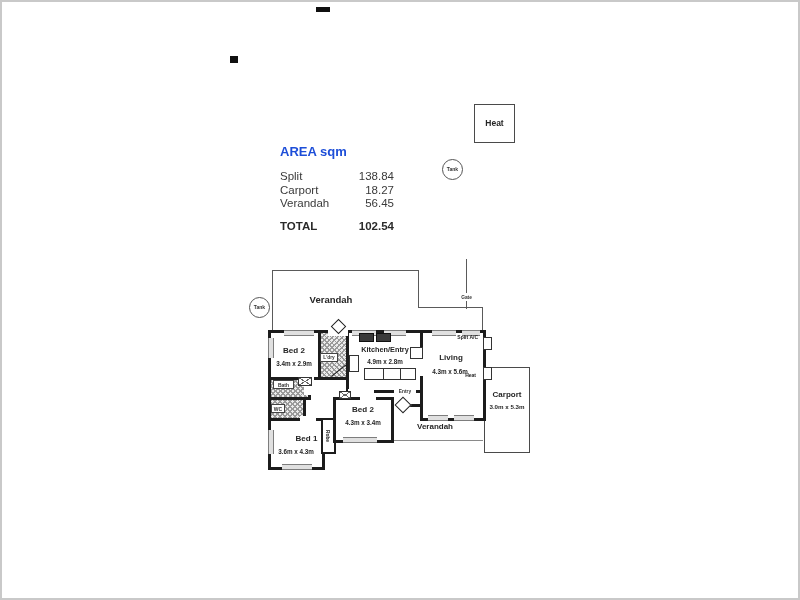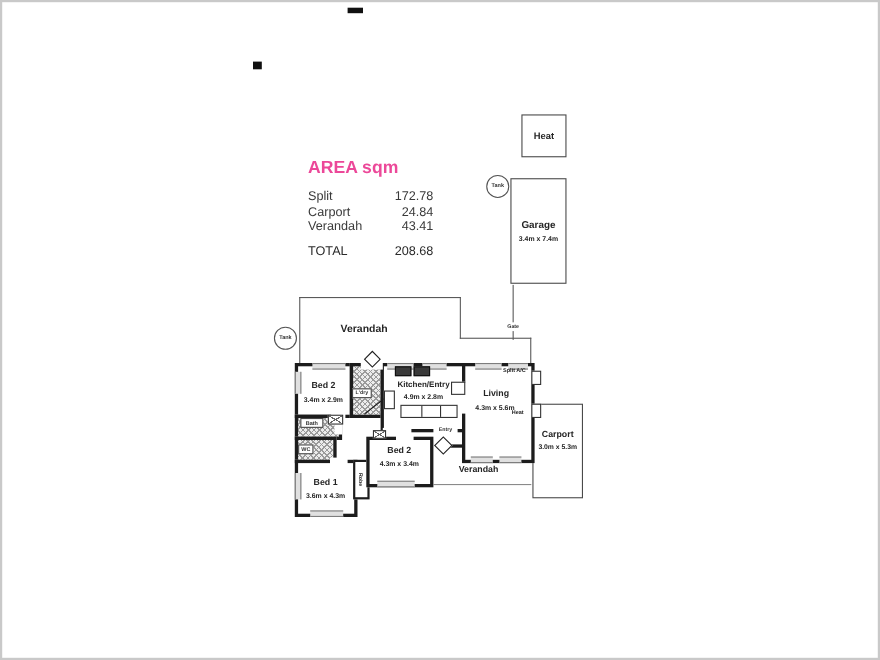--- a/index.html
+++ b/index.html
@@ -5,23 +5,23 @@
   html,body{margin:0;padding:0;background:#fff;}
   .canvas{
     position:relative;width:800px;height:600px;background:#fff;
     border:2px solid #c9c9c9;box-sizing:border-box;overflow:hidden;
     font-family:"Liberation Sans", sans-serif;color:#222;
     filter:blur(0.2px);
   }
   .a{position:absolute;box-sizing:border-box;}
   .mark{background:#101010;}
   
-  .at-title{font-size:16px;font-weight:bold;color:#ec4899;}
+  .at-title{font-size:13px;font-weight:bold;color:#1d4ed8;}
   .at-row{display:flex;justify-content:space-between;font-size:11.5px;color:#3a3a3a;line-height:13.5px;}
-  .at-total{display:flex;justify-content:space-between;font-size:11.5px;font-weight:normal;color:#2a2a2a;}
+  .at-total{display:flex;justify-content:space-between;font-size:11.5px;font-weight:bold;color:#2a2a2a;}
   
   .thinbox{border:1.5px solid #4a4a4a;background:#fff;display:flex;align-items:center;justify-content:center;flex-direction:column;}
   .circle{border:1.2px solid #555;border-radius:50%;background:#fff;display:flex;align-items:center;justify-content:center;z-index:3;}
   .tinytxt{font-size:5px;font-weight:bold;color:#333;line-height:1;}
   
   .lnh{background:#5a5a5a;height:1.2px;}
   .lnv{background:#5a5a5a;width:1.2px;}
   .lngray{background:#8a8a8a;}
   
   .room{border:3.5px solid #1c1c1c;background:#fff;z-index:2;}
@@ -53,49 +53,45 @@
 <div class="canvas">
 
   <div class="a mark" style="left:314px;top:5px;width:14px;height:5px;"></div>
   <div class="a mark" style="left:228px;top:54px;width:8px;height:7px;"></div>
 
   <div class="a" style="left:278px;top:142px;width:114px;">
     <div class="at-title">AREA sqm</div>
     <div style="height:11px;"></div>
     <div class="at-row">
       <span>Split</span>
-      <span>172.78</span>
+      <span>138.84</span>
     </div>
     <div class="at-row">
       <span>Carport</span>
-      <span>24.84</span>
+      <span>18.27</span>
     </div>
     <div class="at-row">
       <span>Verandah</span>
-      <span>43.41</span>
+      <span>56.45</span>
     </div>
     <div style="height:9px;"></div>
     <div class="at-total">
       <span>TOTAL</span>
-      <span>208.68</span>
+      <span>102.54</span>
     </div>
   </div>
 
   <div class="a thinbox" style="left:472px;top:102px;width:41px;height:39px;">
     <span class="lbl" style="font-size:8.5px;">Heat</span>
   </div>
 
   <div class="a circle" style="left:440px;top:157px;width:21px;height:21px;">
     <span class="tinytxt">Tank</span>
   </div>
 
-  <div class="a thinbox" style="left:462px;top:160px;width:51px;height:96px;">
-    <span class="lbl" style="font-size:9px;">Garage</span>
-    <span class="lbl" style="font-size:6.3px;margin-top:5px;">3.4m x 7.4m</span>
-  </div>
 
   <div class="a lnv" style="left:464px;top:257px;height:50px;"></div>
   <div class="a chip" style="left:452px;top:291px;width:25px;height:8px;font-size:4.8px;border:none;">Gate</div>
 
   <div class="a lnv" style="left:270px;top:268px;height:62px;"></div>
   <div class="a lnh" style="left:270px;top:268px;width:147px;"></div>
   <div class="a lnv" style="left:416px;top:268px;height:38px;"></div>
   <div class="a lnh" style="left:416px;top:305px;width:65px;"></div>
   <div class="a lnv" style="left:480px;top:305px;height:25px;"></div>
   <div class="a lbl" style="left:296px;top:293px;width:66px;font-size:9.5px;">Verandah</div>
@@ -165,21 +161,21 @@
   <div class="a lbl" style="left:404px;top:420px;width:58px;font-size:8px;">Verandah</div>
 
   <div class="a lbl" style="left:268px;top:344px;width:48px;font-size:8px;">Bed 2</div>
   <div class="a lbl" style="left:262px;top:358px;width:60px;font-size:6.3px;">3.4m x 2.9m</div>
   <div class="a lbl" style="left:346px;top:344px;width:74px;font-size:7.3px;">Kitchen/Entry</div>
   <div class="a lbl" style="left:346px;top:356px;width:74px;font-size:6.3px;">4.9m x 2.8m</div>
   <div class="a lbl" style="left:420px;top:351px;width:58px;font-size:8px;">Living</div>
   <div class="a lbl" style="left:416px;top:366px;width:64px;font-size:6.3px;">4.3m x 5.6m</div>
   <div class="a lbl" style="left:333px;top:403px;width:56px;font-size:8px;">Bed 2</div>
   <div class="a lbl" style="left:330px;top:417px;width:62px;font-size:6.3px;">4.3m x 3.4m</div>
-  <div class="a lbl" style="left:268px;top:432px;width:52px;font-size:8px;">Bed 1</div>
+  <div class="a lbl" style="left:268px;top:432px;width:73px;font-size:8px;">Bed 1</div>
   <div class="a lbl" style="left:264px;top:446px;width:60px;font-size:6.3px;">3.6m x 4.3m</div>
 
   <div class="a chip" style="left:318px;top:351px;width:18px;height:9px;font-size:4.8px;">L'dry</div>
   <div class="a chip" style="left:271px;top:378px;width:21px;height:9px;font-size:5px;">Bath</div>
   <div class="a chip" style="left:269px;top:402px;width:14px;height:9px;font-size:5px;">WC</div>
   <div class="a lbl vert" style="left:322px;top:420px;height:28px;font-size:4.8px;z-index:7;">Robe</div>
 
 </div>
 
 </body></html>

